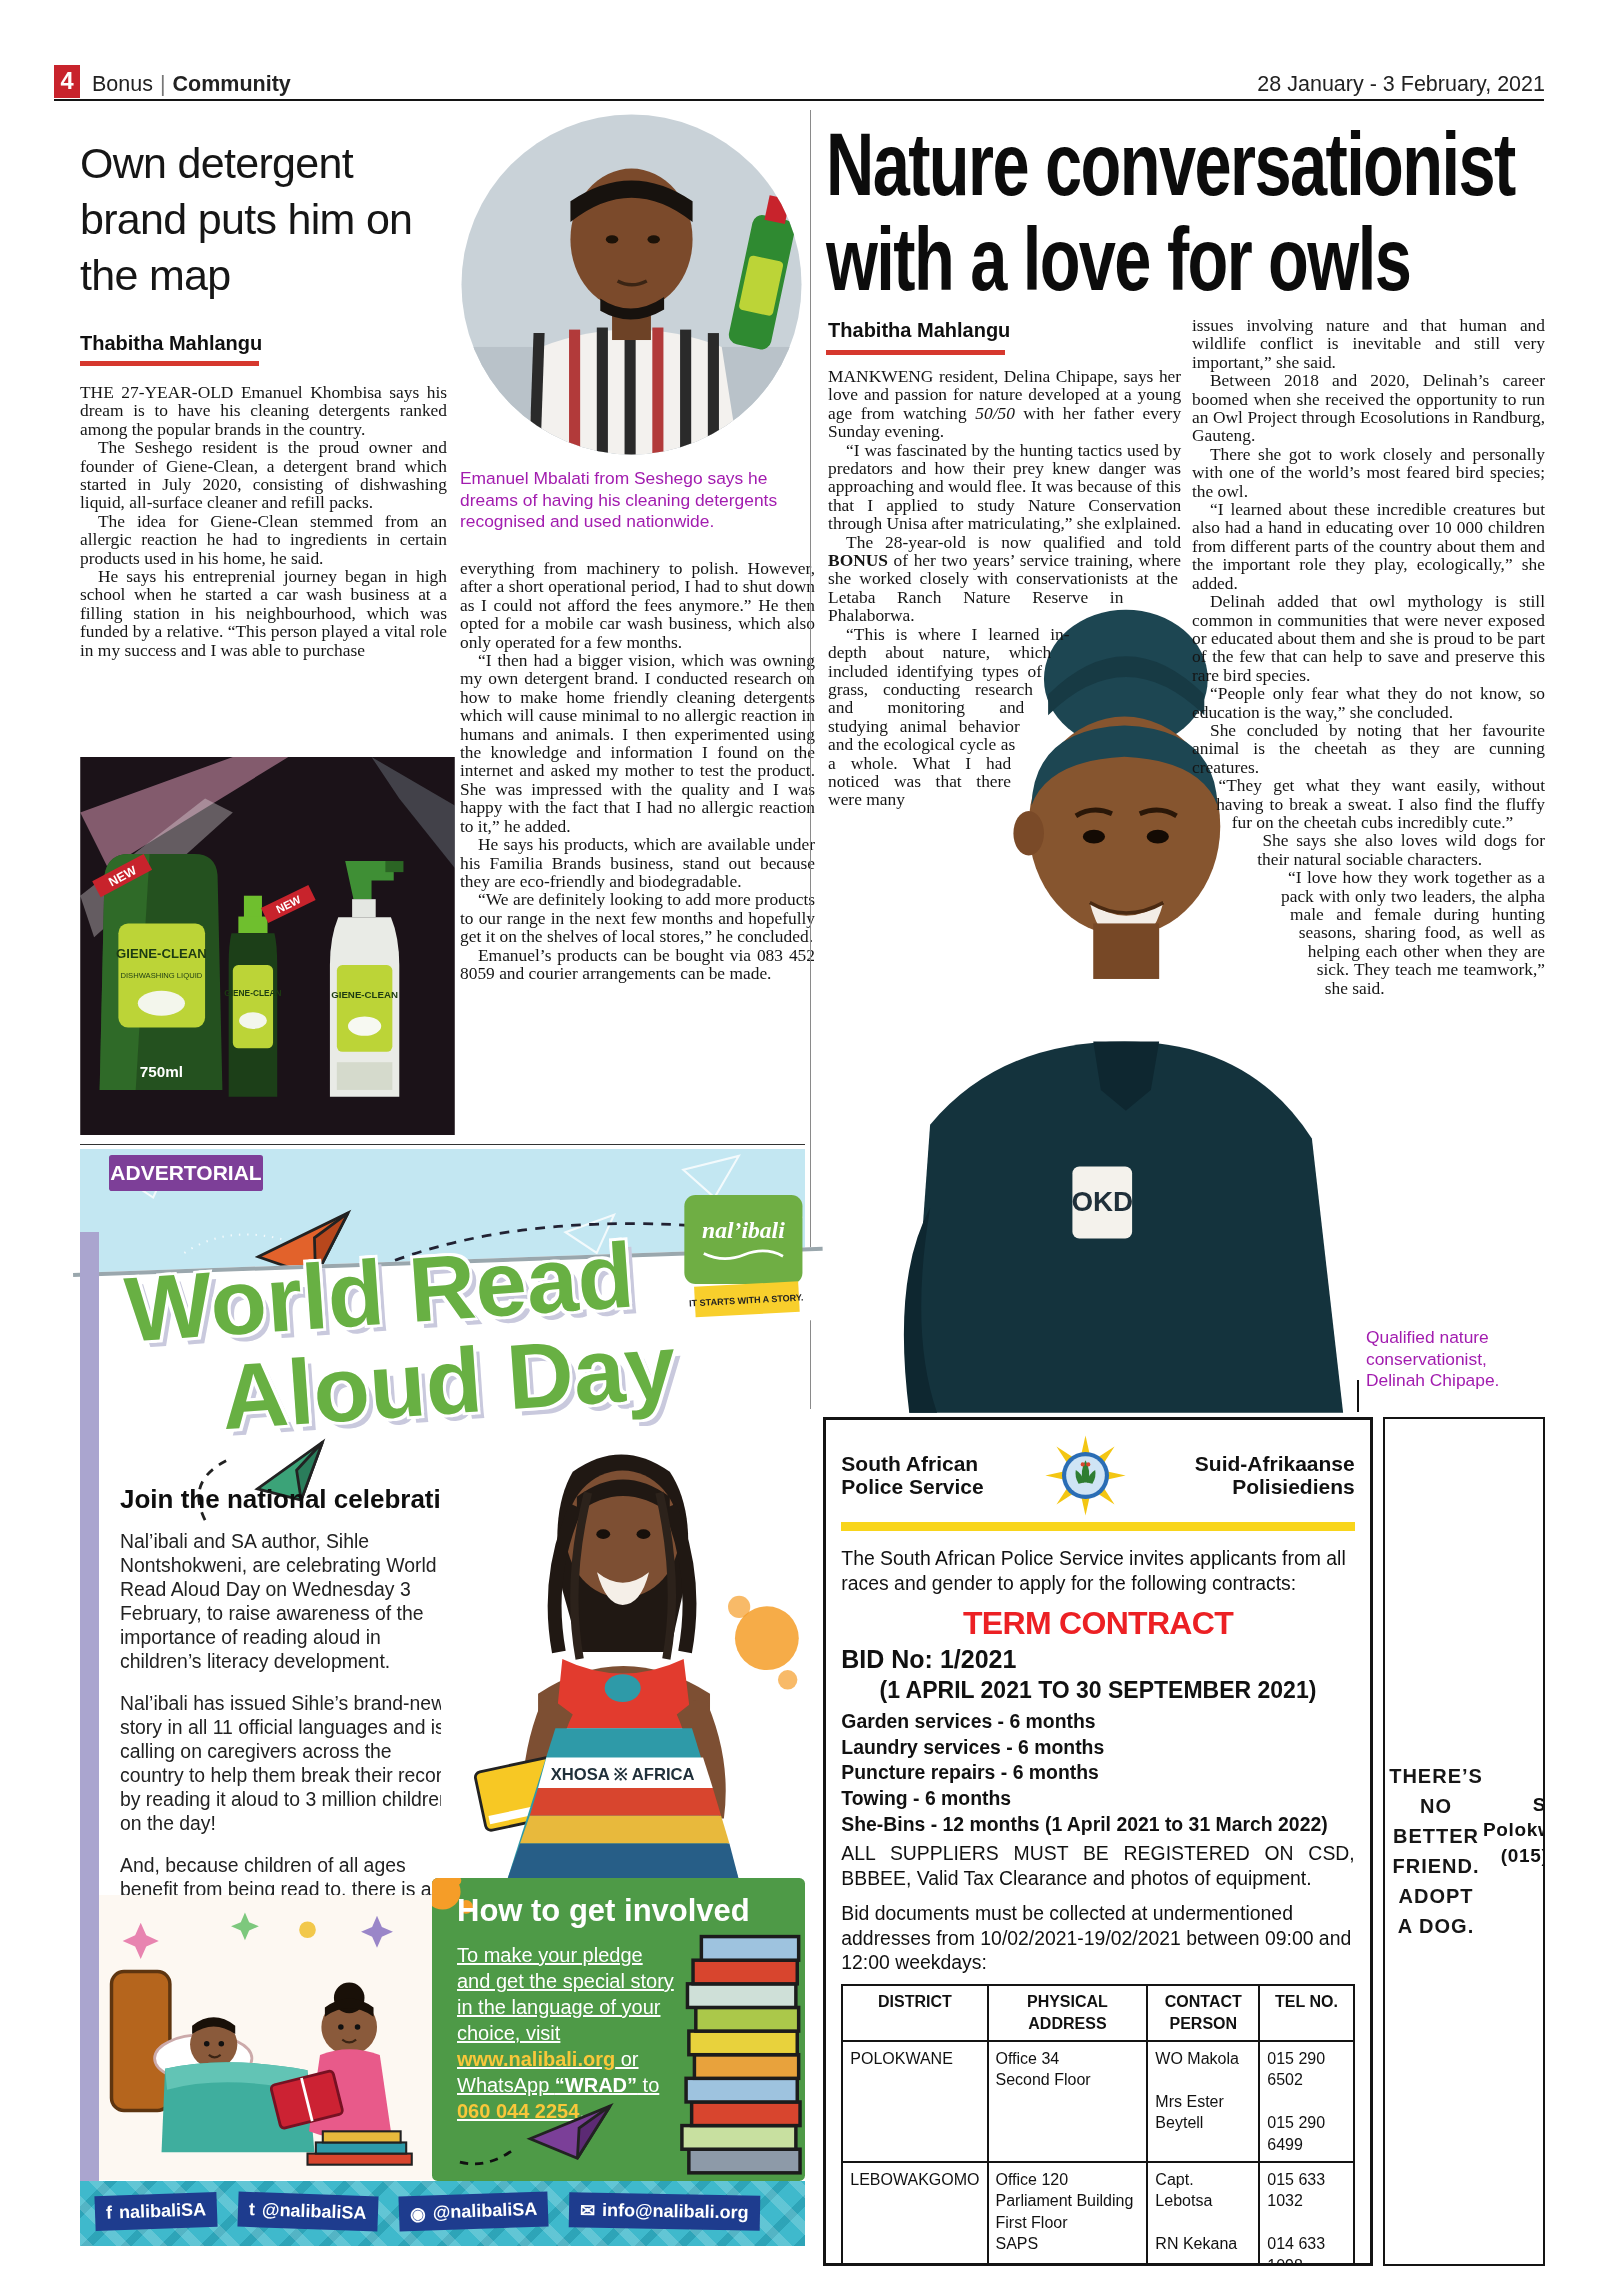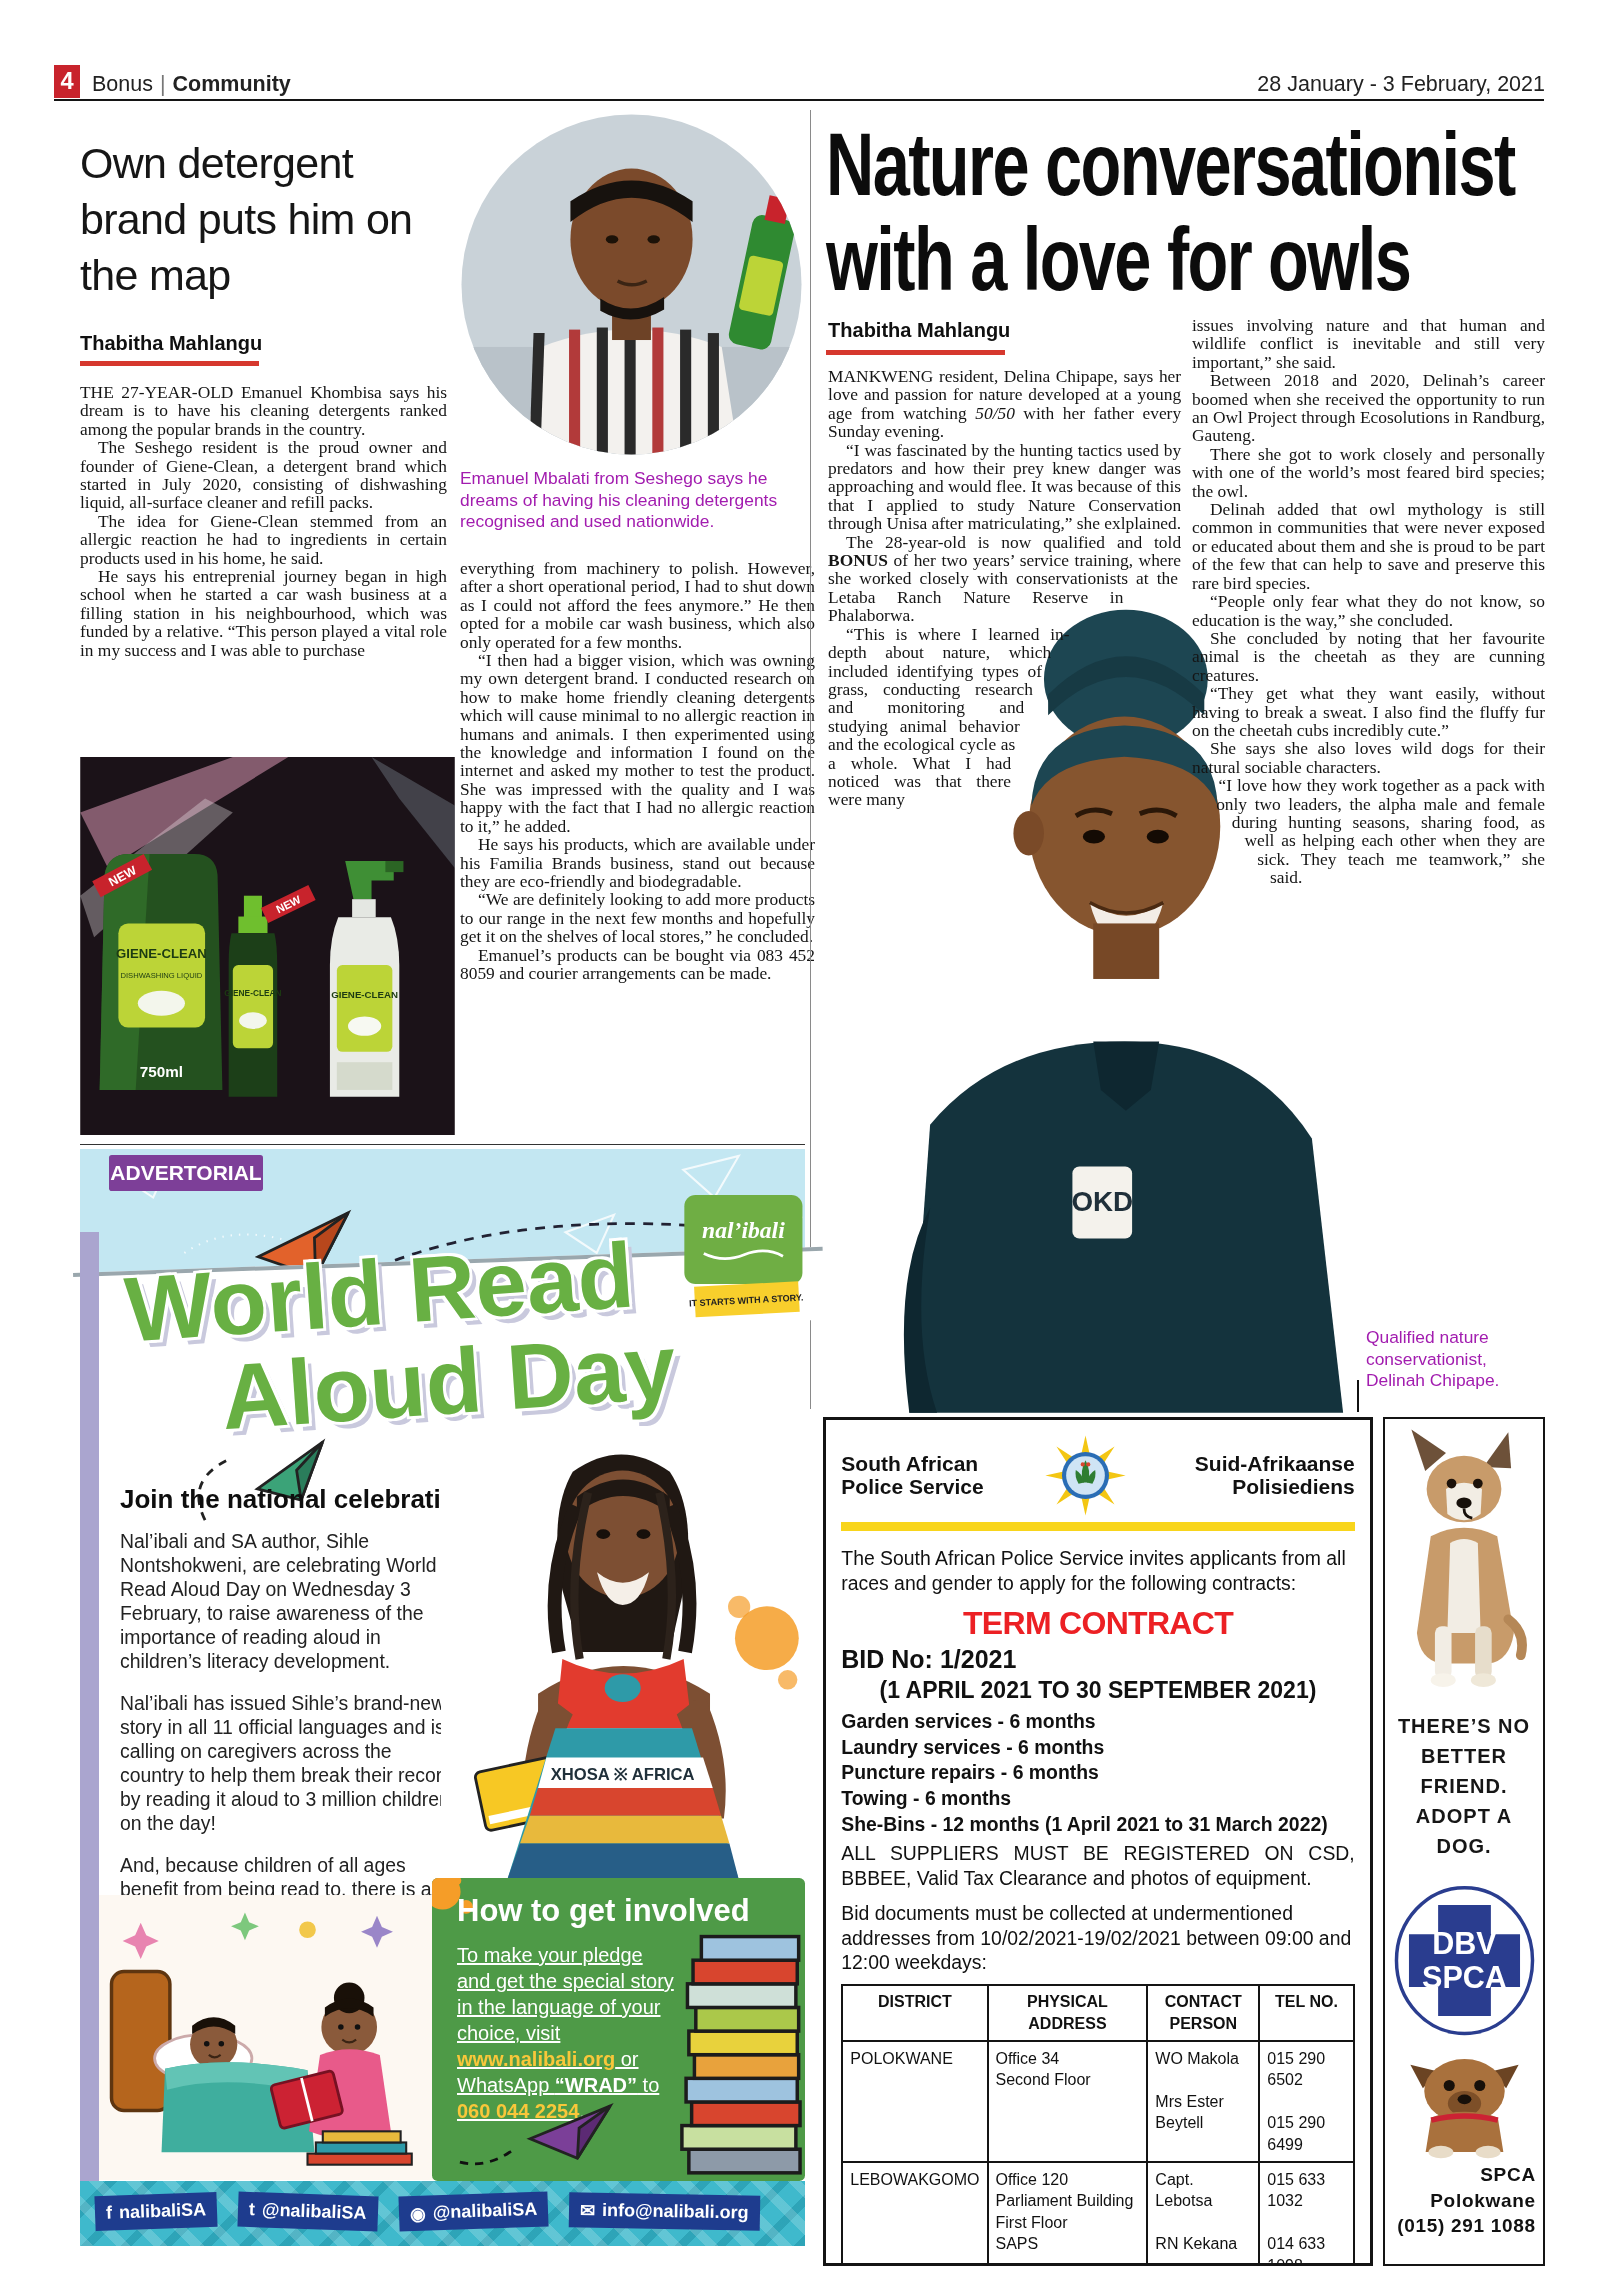--- a/index.html
+++ b/index.html
@@ -62,21 +62,21 @@
   .bidno{font-size:25px;font-weight:bold;text-align:left;}
   .period{font-size:23px;font-weight:bold;text-align:center;}
   .svc{font-size:19.4px;font-weight:bold;line-height:1.32;}
   .saps table{width:100%;border-collapse:collapse;margin-top:8.3px;}
   .saps th,.saps td{border:2.1px solid #141414;font-size:16px;padding:5.6px 7px;vertical-align:top;
                     white-space:pre-line;line-height:1.35;}
   .saps th{font-weight:bold;text-align:center;}
 
   
   .spca{border:2.8px solid #141414;background:#fff;box-sizing:border-box;padding:5.6px 4.2px;
-        display:flex;flex-direction:column;align-items:center;overflow:hidden;}
+        display:flex;flex-direction:row;align-items:center;overflow:hidden;}
   .slogan{font-size:20px;font-weight:bold;letter-spacing:1px;text-align:center;line-height:1.5;color:#161616;}
   .spca-contact{font-size:19px;font-weight:bold;text-align:right;width:96%;line-height:1.35;letter-spacing:0.7px;}
 </style>
 </head>
 <body>
 
 <div class="page">
 
   <div class="abs pgnum" style="left:54px;top:65px;width:26px;height:33px;">4</div>
   <div class="abs kicker" style="left:92px;top:72px;">
@@ -238,20 +238,21 @@
       <p><span>The 28-year-old is now qualified and told </span><b>BONUS</b><span> of her two years’ service training, where she worked closely with conservationists at the Letaba Ranch Nature Reserve in Phalaborwa.</span></p>
       <p>“This is where I learned in-depth about nature, which included identifying types of grass, conducting research and monitoring and studying animal behavior and the ecological cycle as a whole. What I had noticed was that there were many</p>
     </div>
 
     <div class="abs body serif" style="left:366px;top:205px;width:353px;z-index:2;">
       <div style="float:left;width:278px;height:937px;margin-right:5.6px;
                   shape-outside:polygon(0 50%,14% 55%,30% 62%,46% 72%,60% 84%,70% 95%,74% 100%,0 100%);"></div>
       <p>issues involving nature and that human and wildlife conflict is inevitable and still very important,” she said.</p>
       <p>Between 2018 and 2020, Delinah’s career boomed when she received the opportunity to run an Owl Project through Ecosolutions in Randburg, Gauteng.</p>
       <p>There she got to work closely and personally with one of the world’s most feared bird species; the owl.</p>
+      <p>“I learned about these incredible creatures but also had a hand in educating over 10 000 children from different parts of the country about them and the important role they play, ecologically,” she added.</p>
       <p>Delinah added that owl mythology is still common in communities that were never exposed or educated about them and she is proud to be part of the few that can help to save and preserve this rare bird species.</p>
       <p>“People only fear what they do not know, so education is the way,” she concluded.</p>
       <p>She concluded by noting that her favourite animal is the cheetah as they are cunning creatures.</p>
       <p>“They get what they want easily, without having to break a sweat. I also find the fluffy fur on the cheetah cubs incredibly cute.”</p>
       <p>She says she also loves wild dogs for their natural sociable characters.</p>
       <p>“I love how they work together as a pack with only two leaders, the alpha male and female during hunting seasons, sharing food, as well as helping each other when they are sick. They teach me teamwork,” she said.</p>
     </div>
 
     <div class="abs caption" style="left:540px;top:1216px;width:180px;z-index:3;">Qualified nature conservationist, Delinah Chipape.</div>
   </div>

